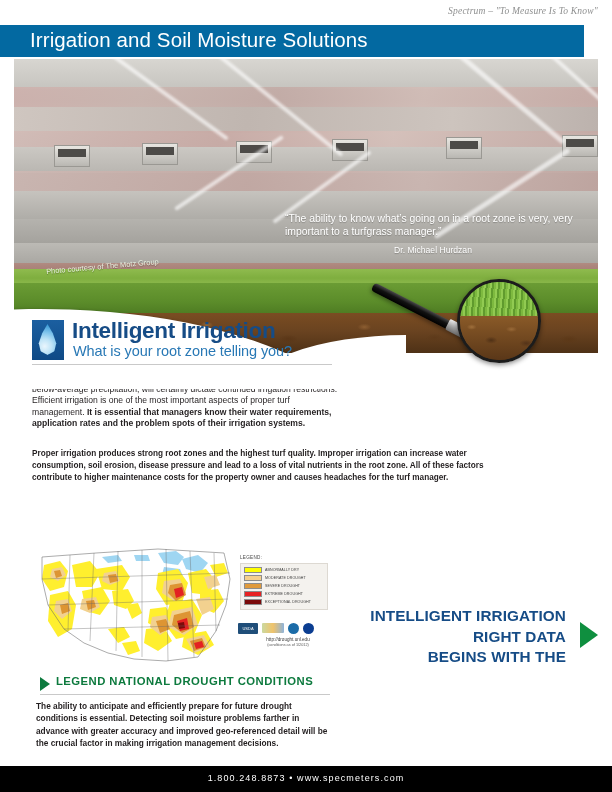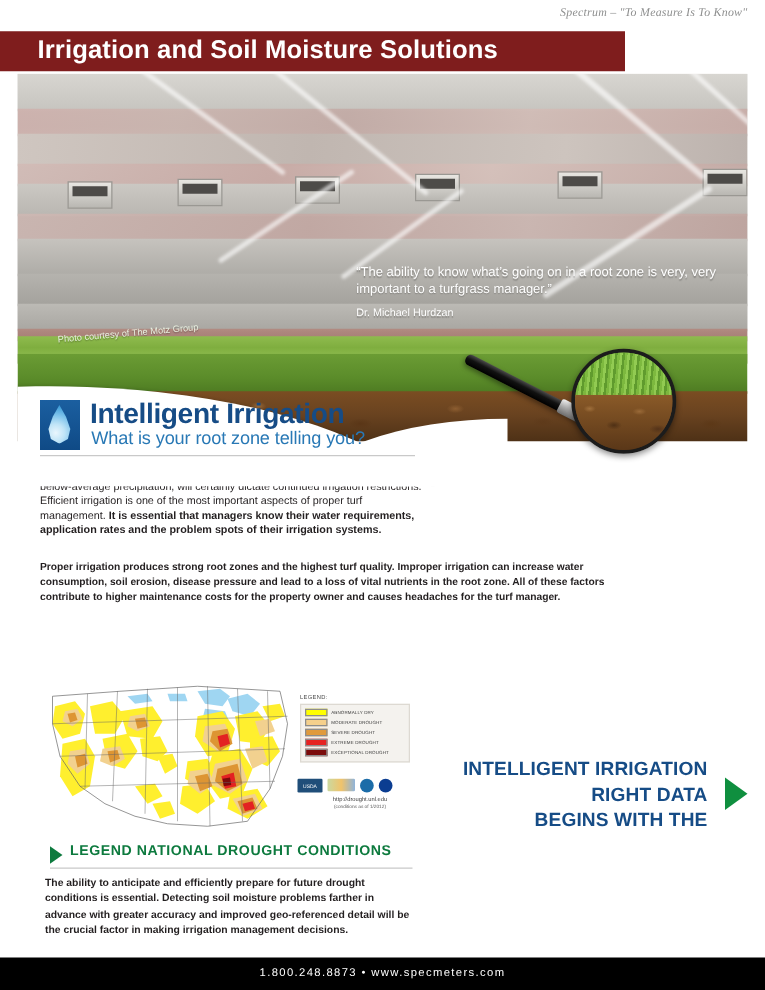--- a/index.html
+++ b/index.html
@@ -18,23 +18,22 @@
     font-family:"Liberation Serif", serif;
     font-style:italic;
     font-size:9.5px;
     color:#8e8f8f;
     letter-spacing:.2px;
     white-space:nowrap;
   }
 
   
   .title-band{
-    position:absolute;left:0;top:25px;width:500px;height:32px;
-    background:#7f1d1d;
-    font-weight:bold;
+    position:absolute;left:0;top:25px;width:584px;height:32px;
+    background:#0369a1;
   }
   .title-band .title-text{
     position:absolute;left:30px;top:3px;
     font-size:20.5px;
     color:#ffffff;
     letter-spacing:.1px;
     white-space:nowrap;
   }
 
   
@@ -75,21 +74,21 @@
   .spray{position:absolute;background:rgba(255,255,255,.62);filter:blur(1.1px);}
 
   
   .quote{
     position:absolute;left:285px;top:212px;width:310px;
     color:#ffffff;font-size:10.4px;line-height:13px;
     text-shadow:0 1px 1px rgba(0,0,0,.25);
     z-index:6;
   }
   .quote .attr{
-    margin-top:7px;text-align:left;font-size:8.6px;line-height:11px;
+    margin-top:7px;text-align:center;font-size:8.6px;line-height:11px;
     padding-right:14px;
   }
   .photo-credit{
     position:absolute;left:46px;top:262px;z-index:6;
     color:#e9f0e0;font-size:7.4px;
     transform:rotate(-5deg);
     font-family:"Liberation Sans",sans-serif;
     text-shadow:0 1px 1px rgba(0,0,0,.3);
   }
 

